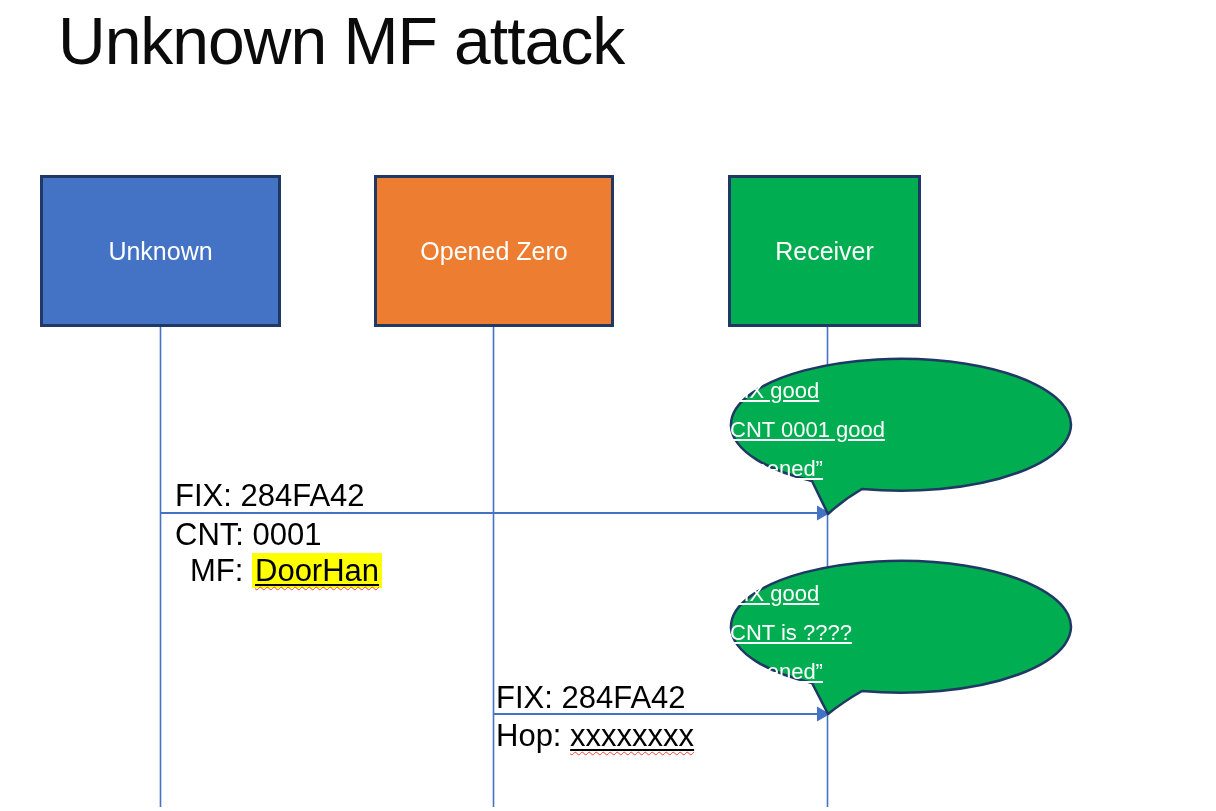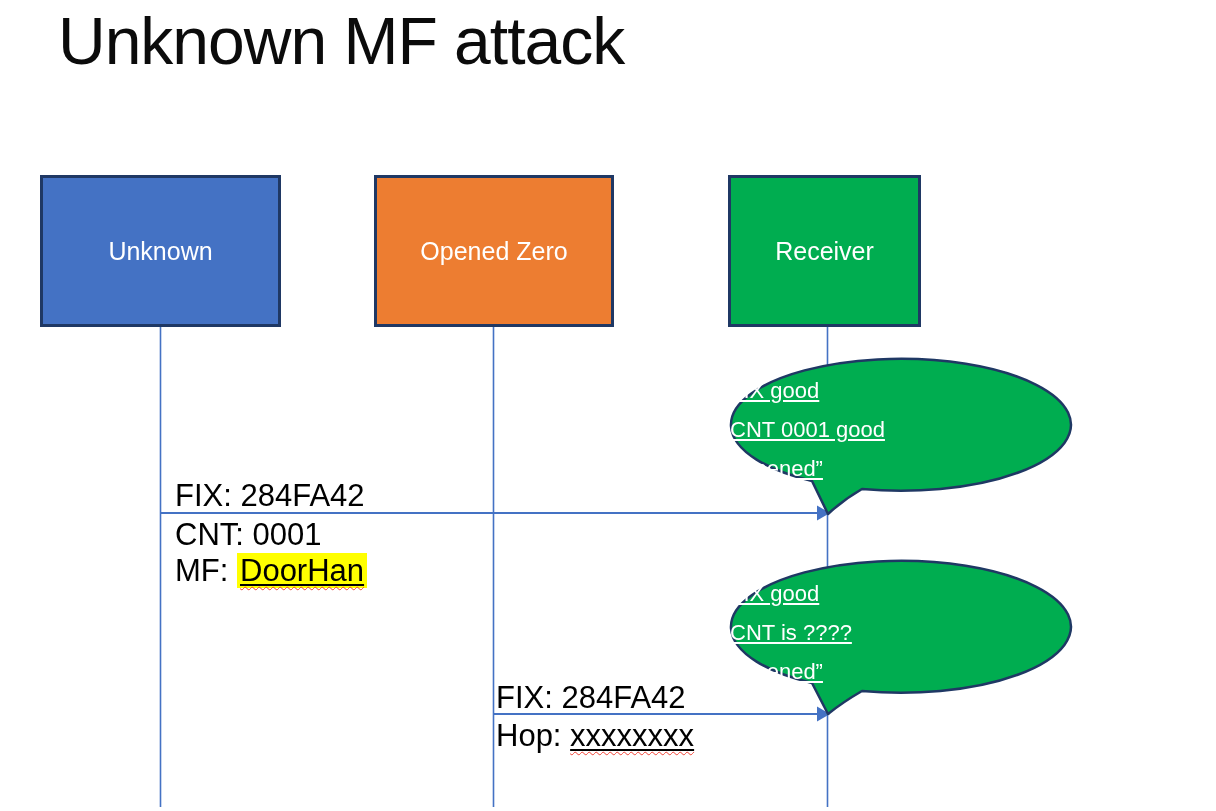--- a/index.html
+++ b/index.html
@@ -67,21 +67,21 @@
   </div>
   <div class="actor" id="actor-flipper" style="background-color: rgb(237, 125, 49);">
     <span>Opened Zero</span>
   </div>
   <div class="actor" id="actor-receiver" style="background-color: rgb(0, 173, 80);">
     <span>Receiver</span>
   </div>
 
   <div class="msg" style="left:175px;top:481px;">FIX: 284FA42</div>
   <div class="msg" style="left:175px;top:520px;">CNT: 0001</div>
-  <div class="msg" style="left:175px;top:556px;">
+  <div class="msg" style="left:190px;top:556px;">
     <span>MF: </span><span class="hl"><span class="sq"><span class="ul">DoorHan</span></span></span>
   </div>
 
   <div class="msg" style="left:496px;top:683px;">FIX: 284FA42</div>
   <div class="msg" style="left:496px;top:721px;">
     <span>Hop: </span><span class="sq"><span class="ul">xxxxxxxx</span></span>
   </div>
 
   <div class="callout-text" id="callout-text-1">
     <div>FIX good</div>

